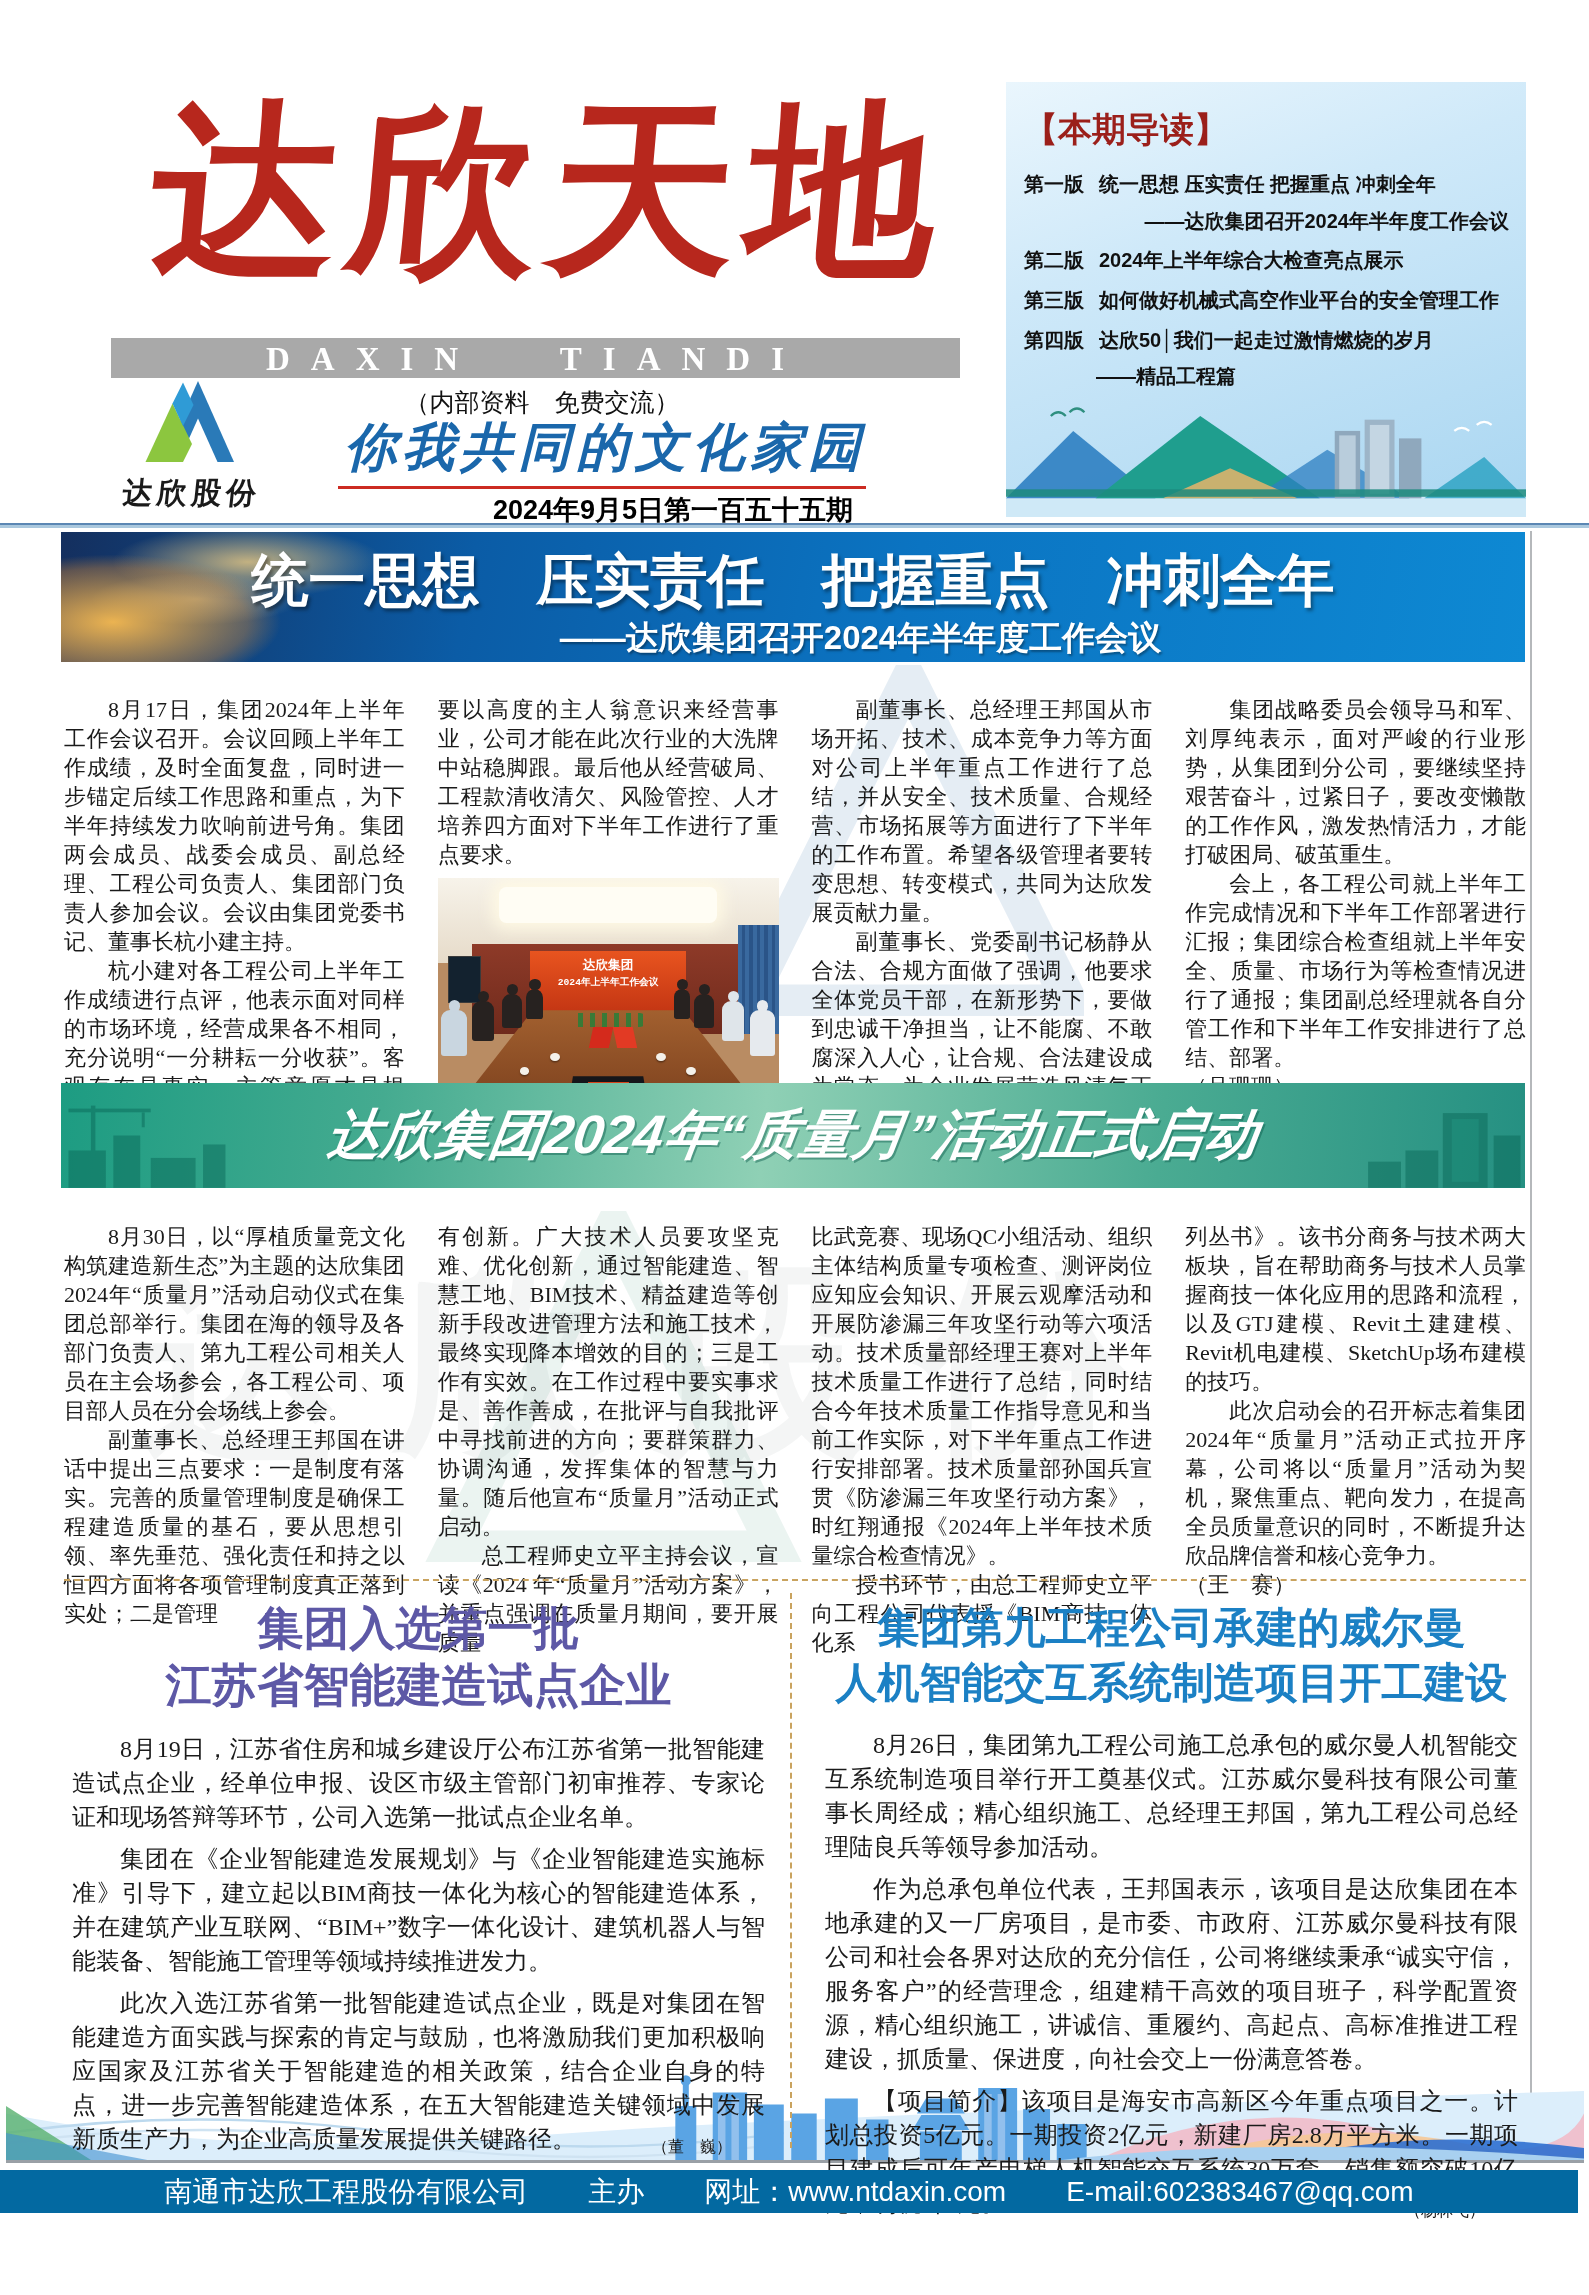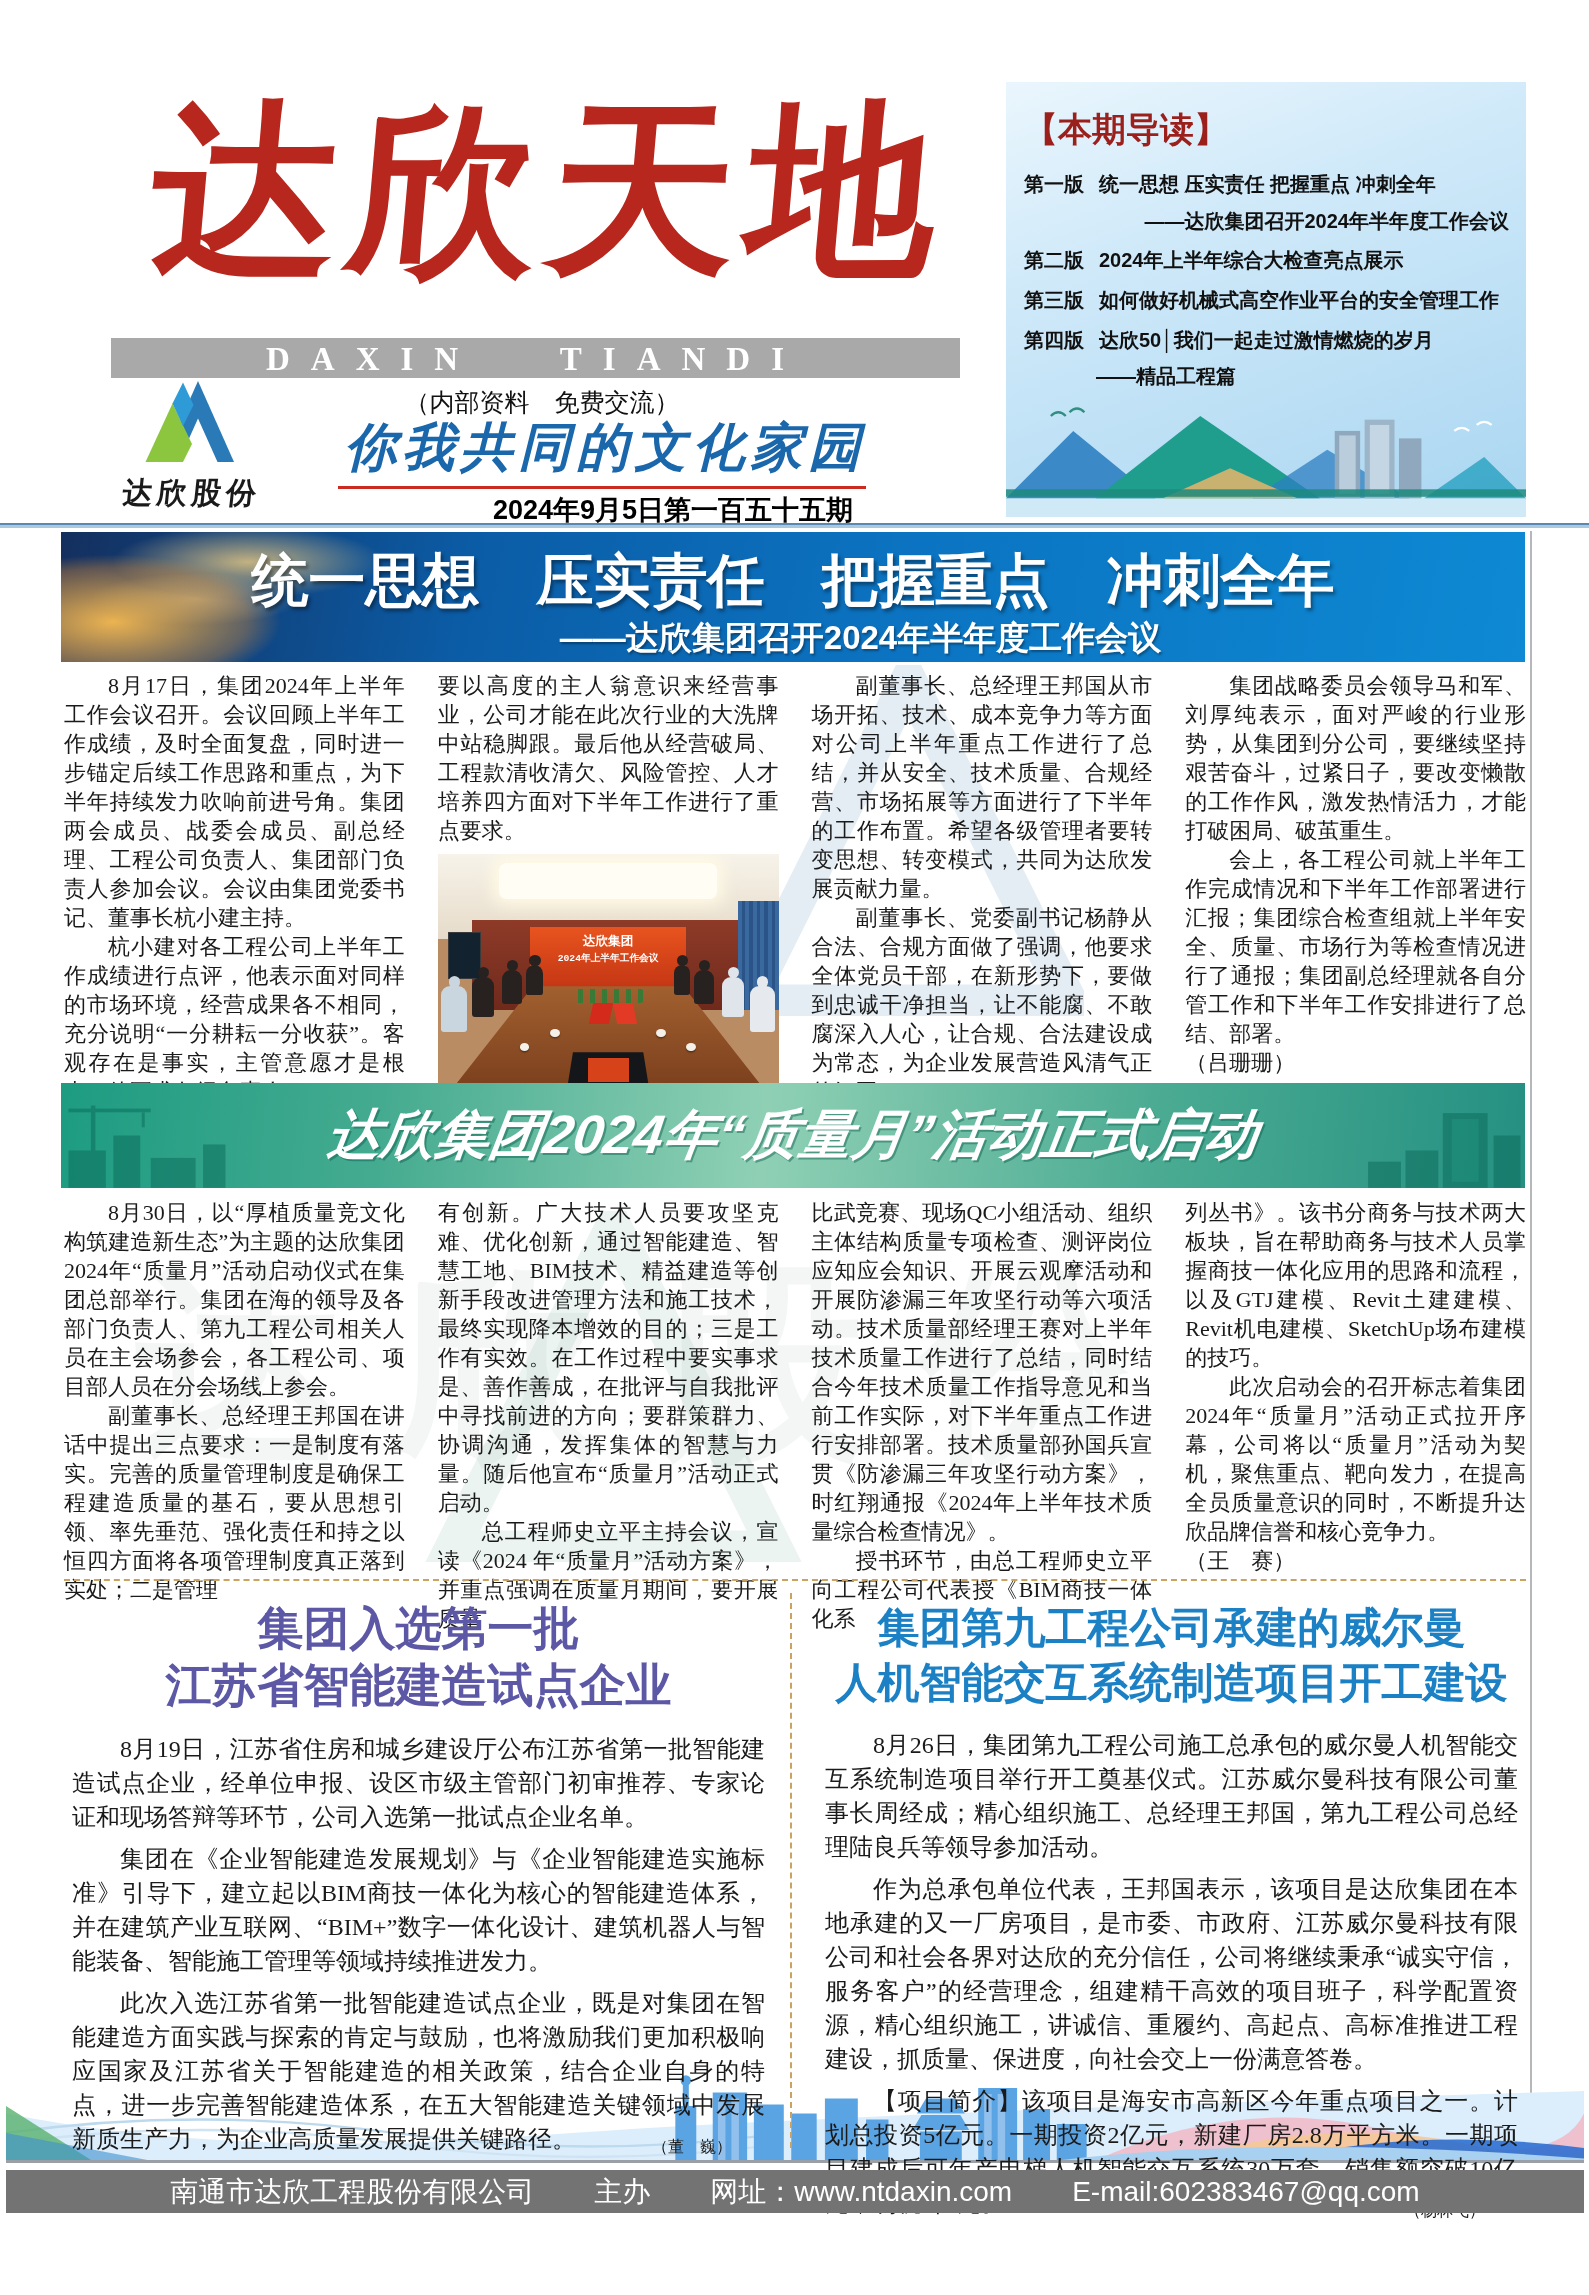--- a/index.html
+++ b/index.html
@@ -50,21 +50,21 @@
       background:radial-gradient(ellipse 224px 90px at 52px 90px,rgba(247,186,80,.95),rgba(238,150,50,.35) 60%,transparent 75%),
                  radial-gradient(ellipse 194px 52px at 187px 30px,rgba(255,214,130,.75),transparent 70%),
                  radial-gradient(ellipse 150px 37px at 135px 67px,rgba(255,230,170,.5),transparent 70%);}
   .banner1-title{position:absolute;left:0;top:10.5px;width:100%;text-align:center;color:#fff;
       font-size:57px;font-weight:bold;font-family:"Liberation Sans",sans-serif;
       text-shadow:2.2px 3px 3.7px rgba(0,0,0,.4);white-space:nowrap;}
   .banner1-sub{position:absolute;left:0;top:84px;width:100%;text-align:center;color:#fff;
       font-size:33px;font-weight:bold;font-family:"Liberation Sans",sans-serif;
       text-shadow:1.5px 1.5px 2.2px rgba(0,0,0,.35);padding-left:135px;box-sizing:border-box;}
   
-  .cols{display:flex;gap:33px;}
+  .cols{display:flex;gap:33px;margin-top:24px;}
   .col{flex:1;min-width:0;}
   .col p{margin:0;font-size:22px;line-height:29px;text-align:justify;text-indent:2em;}
   .col p.cont{text-indent:0;}
   .art-byline{text-align:left;padding-right:22.4px;font-size:22px;line-height:29px;}
   .a1{left:64px;top:671px;width:1462px;}
   .a2{left:64px;top:1198px;width:1462px;}
   
   .photo{position:relative;width:100%;height:236px;margin-top:9px;background:#b98c63;overflow:hidden;}
   .photo div{position:absolute;}
   .ph-ceiling{left:0;top:0;width:100%;height:36%;background:linear-gradient(#f7f3ea,#e6dbc9);}
@@ -106,21 +106,21 @@
   .art3{left:64px;top:1600px;width:709px;}
   .art4{left:817px;top:1600px;width:709px;}
   .bh{width:100%;text-align:center;font-family:"Liberation Sans",sans-serif;font-weight:bold;white-space:nowrap;}
   .bh3{color:#5d58a6;font-size:46px;line-height:57px;}
   .bh4{color:#1b80c4;font-size:42px;line-height:55px;}
   .bbody{margin-top:18px;}
   .bbody p{margin:8px;font-size:24px;line-height:34px;text-align:justify;text-indent:2em;}
   .pull-byline{text-align:right;margin-top:-34px;padding-right:41px;font-size:16px;line-height:34px;position:relative;background:transparent;}
   
   .bottom-art{left:6px;top:2061px;width:1578px;height:102px;}
-  .footer-bar{left:6px;top:2170px;width:1578px;height:43px;background:#737373;color:#fff;
+  .footer-bar{left:0;top:2170px;width:1578px;height:43px;background:#0369a1;color:#fff;
       display:flex;align-items:center;justify-content:center;gap:60px;
       font-family:"Liberation Sans",sans-serif;font-size:28px;white-space:nowrap;}
 </style>
 </head>
 <body>
 
 <div id="page">
 
   <div class="wm wm-text">达欣股份</div>
   <svg class="wm" style="left:733px;top:665px;" width="351" height="351" viewBox="0 0 100 100">

